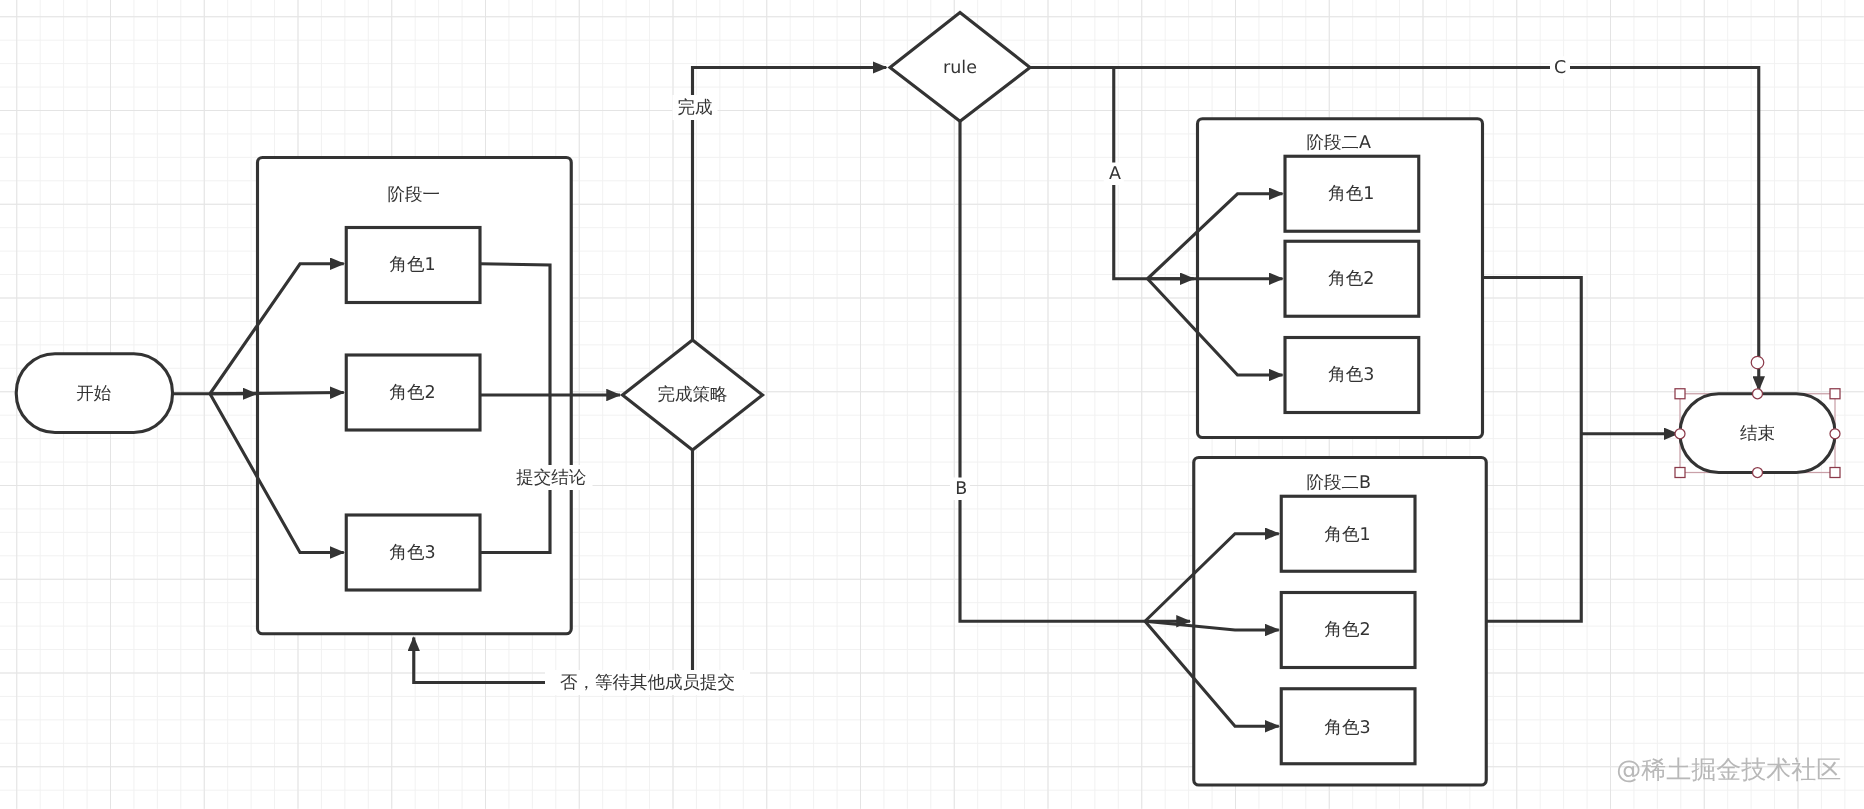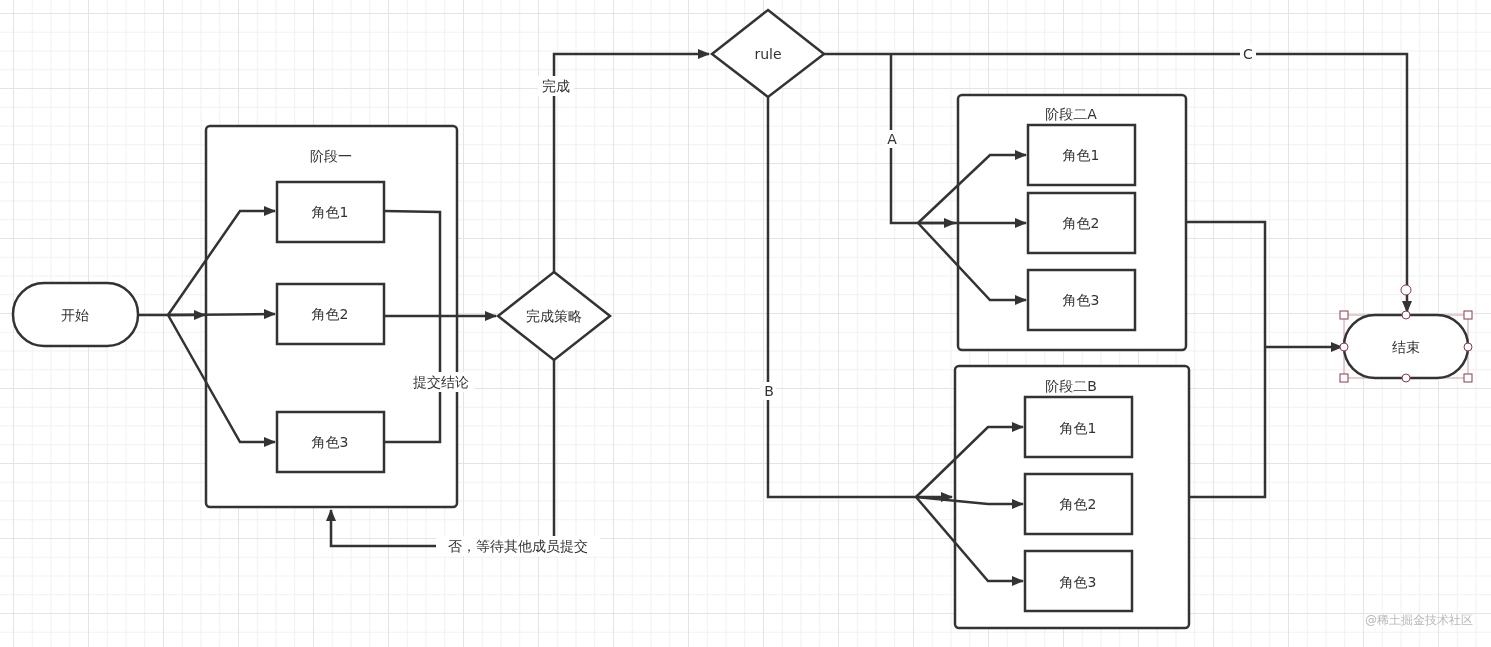--- a/index.html
+++ b/index.html
@@ -15,21 +15,21 @@
       background-position: -1px 13px, 13px -1px, -1px 13px, 13px -1px;
       font-family: "DejaVu Sans", sans-serif;
     }
     svg#canvas { position: absolute; left: 0; top: 0; }
     .edge { fill: none; stroke: #333333; stroke-width: 2.5; }
     .shape { fill: #ffffff; stroke: #333333; stroke-width: 2.5; }
     .lbl { font-size: 14px; fill: #333333; text-anchor: middle; dominant-baseline: central; font-family: "DejaVu Sans", sans-serif; }
     .edge-lbl-bg { fill: #ffffff; }
     .sel { fill: #ffffff; stroke: #8b3a4a; stroke-width: 1; }
     .sel-box { fill: none; stroke: #c9a0a8; stroke-width: 1; }
-    .watermark { position: absolute; right: 18px; bottom: 18px; font-size: 12px; color: #b8b8b8; font-family: "DejaVu Sans", sans-serif; }
+    .watermark { position: absolute; right: 18px; bottom: 18px; font-size: 20px; color: #b8b8b8; font-family: "DejaVu Sans", sans-serif; }
   </style>
 </head>
 <body>
 
 <svg id="canvas" width="1491" height="647" viewBox="0 0 1491 647">
   <defs>
     <marker id="arrow" markerWidth="12" markerHeight="10" refX="11" refY="5" orient="auto" markerUnits="userSpaceOnUse">
       <path d="M0,0 L12,5 L0,10 Z" fill="#333333"></path>
     </marker>
   </defs>

